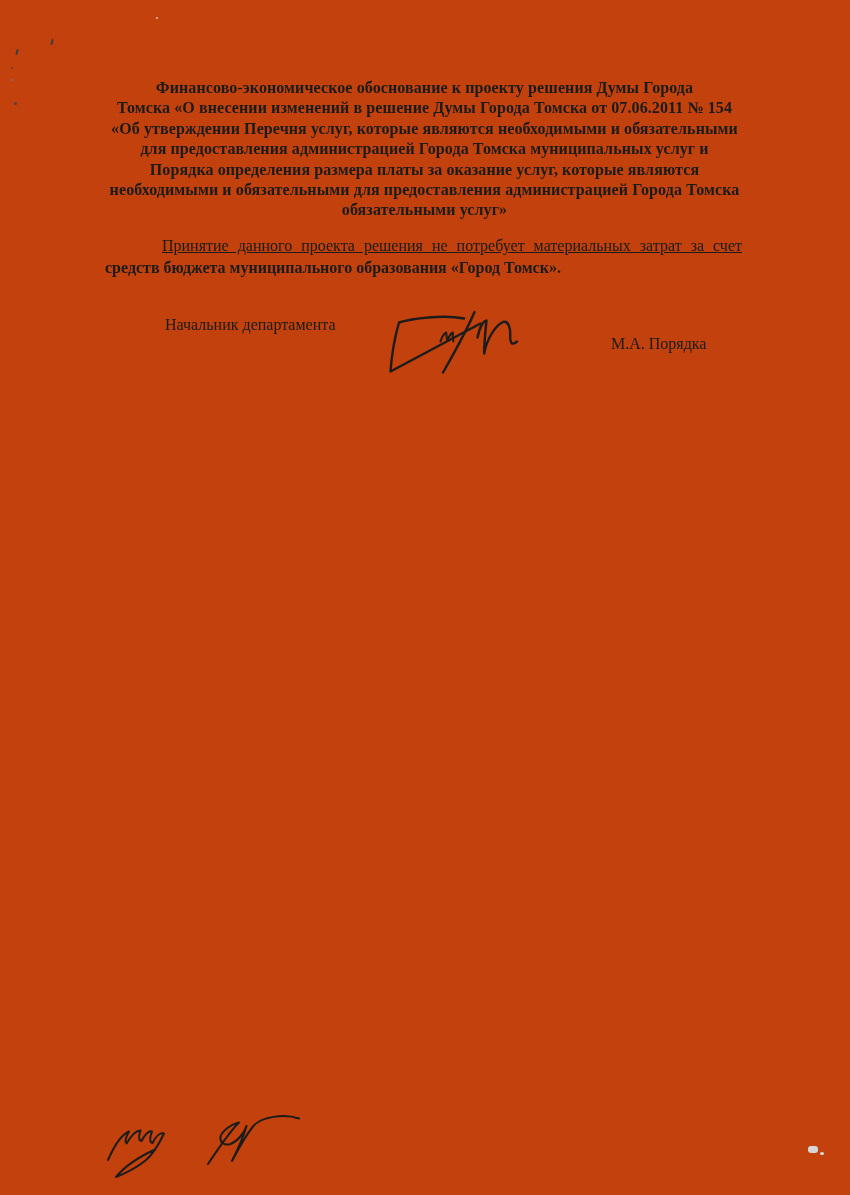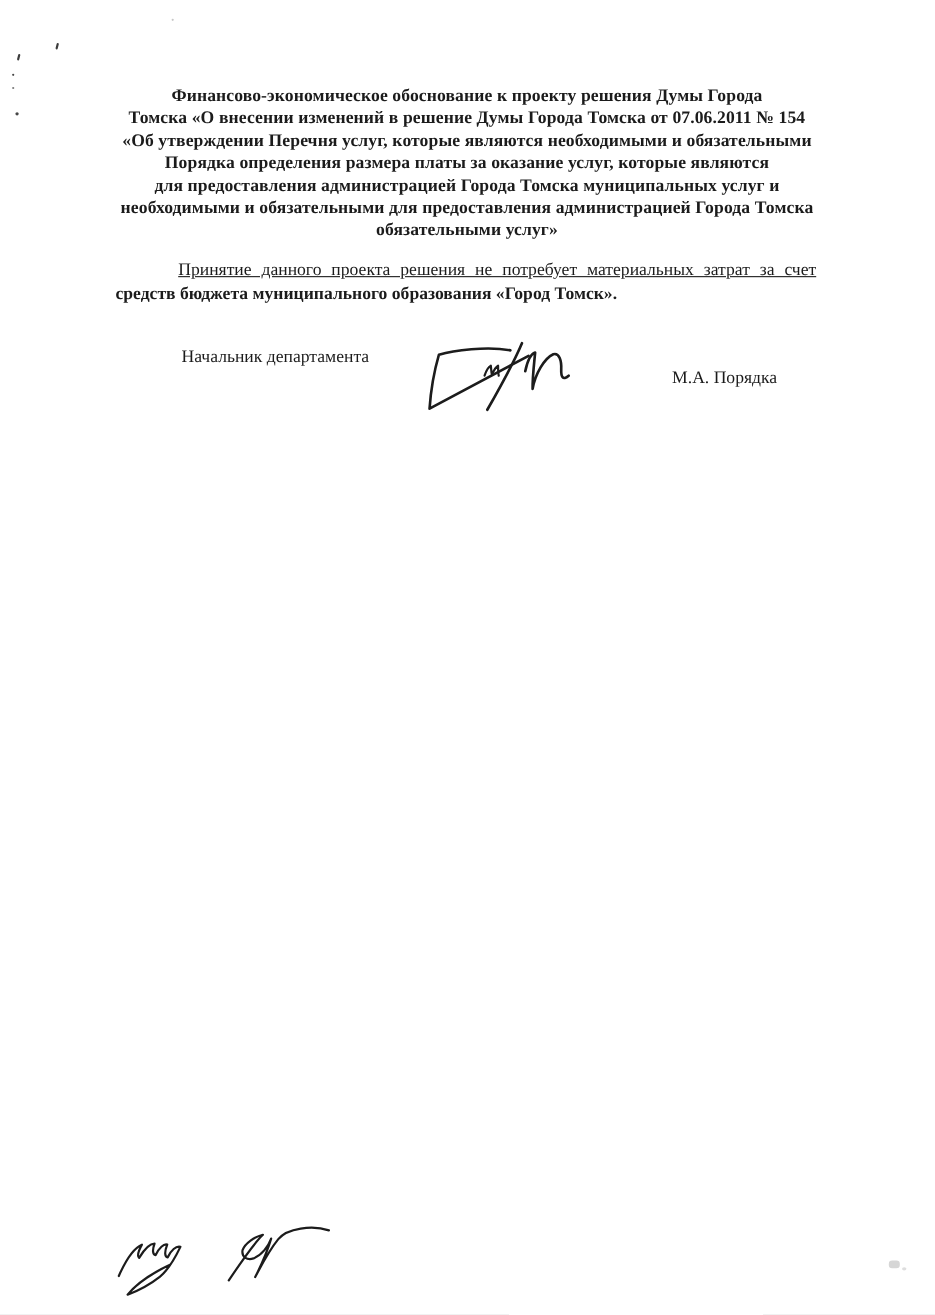--- a/index.html
+++ b/index.html
@@ -1,20 +1,20 @@
 <!DOCTYPE html>
 <html><head>
 <meta charset="utf-8">
 <style>
   * { margin:0; padding:0; box-sizing:border-box; }
   html,body { background:#e8e8e8; }
   .page {
     position:relative;
     width:850px; height:1195px;
-    background:#ffffff;
+    background:#c2410c;
     font-family:"Liberation Serif", serif;
     color:#1b1b1b;
     overflow:hidden;
     margin:0 auto;
   }
   .title-block {
     position:absolute;
     left:104px; top:78px; width:641px;
     text-align:center;
     font-weight:bold;
@@ -74,22 +74,22 @@
   <div class="tick" style="left:16px; top:49px;"></div>
   <div class="speck" style="left:11px; top:67px; width:2px; height:2px;"></div>
   <div class="speck" style="left:11px; top:79px; width:2px; height:2px; background:#7a7a7a;"></div>
   <div class="speck" style="left:14px; top:102px; width:3px; height:3px;"></div>
   <div class="speck light" style="left:156px; top:17px; width:2px; height:2px;"></div>
 
   <div class="title-block">
     <div>Финансово-экономическое обоснование к проекту решения Думы Города</div>
     <div>Томска «О внесении изменений в решение Думы Города Томска от 07.06.2011 № 154</div>
     <div>«Об утверждении Перечня услуг, которые являются необходимыми и обязательными</div>
+    <div>для предоставления администрацией Города Томска муниципальных услуг и</div>
     <div>Порядка определения размера платы за оказание услуг, которые являются</div>
-    <div>для предоставления администрацией Города Томска муниципальных услуг и</div>
     <div>необходимыми и обязательными для предоставления администрацией Города Томска</div>
     <div>обязательными услуг»</div>
   </div>
 
   <div class="body-block">
     <div class="body-line-1">Принятие данного проекта решения  не потребует материальных затрат за счет</div>
     <div class="body-line-2">средств бюджета муниципального образования «Город Томск».</div>
   </div>
 
   <div class="sig-label">Начальник департамента</div>

